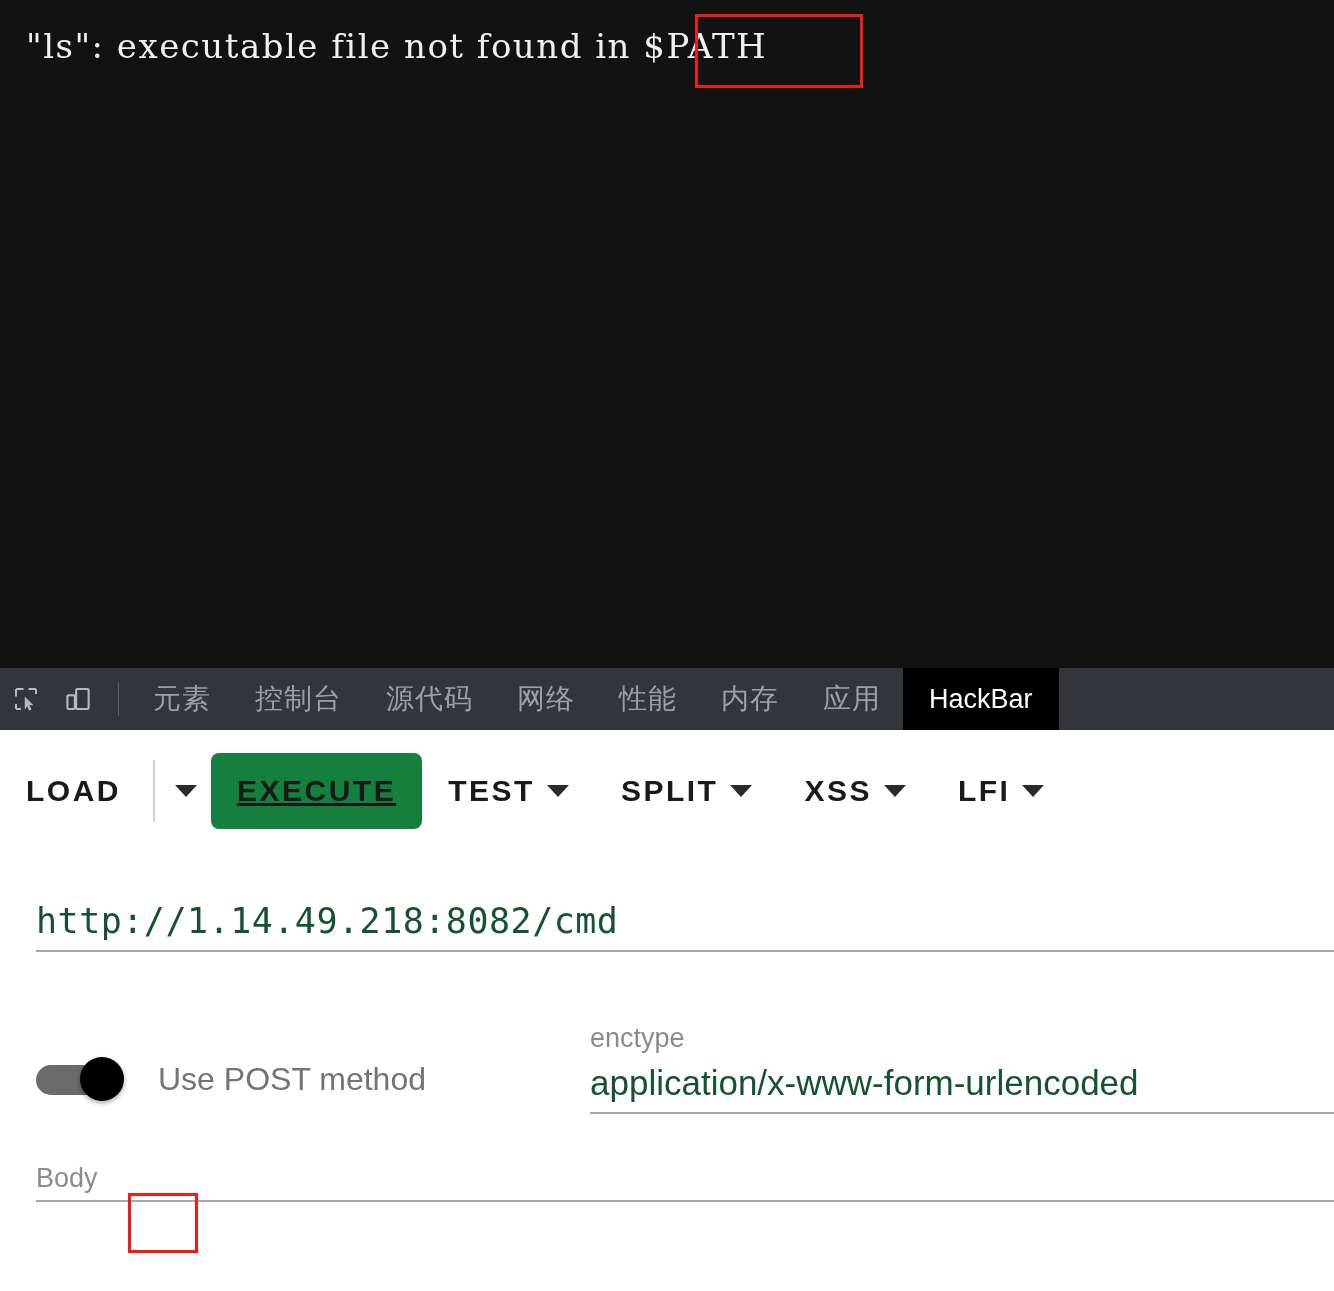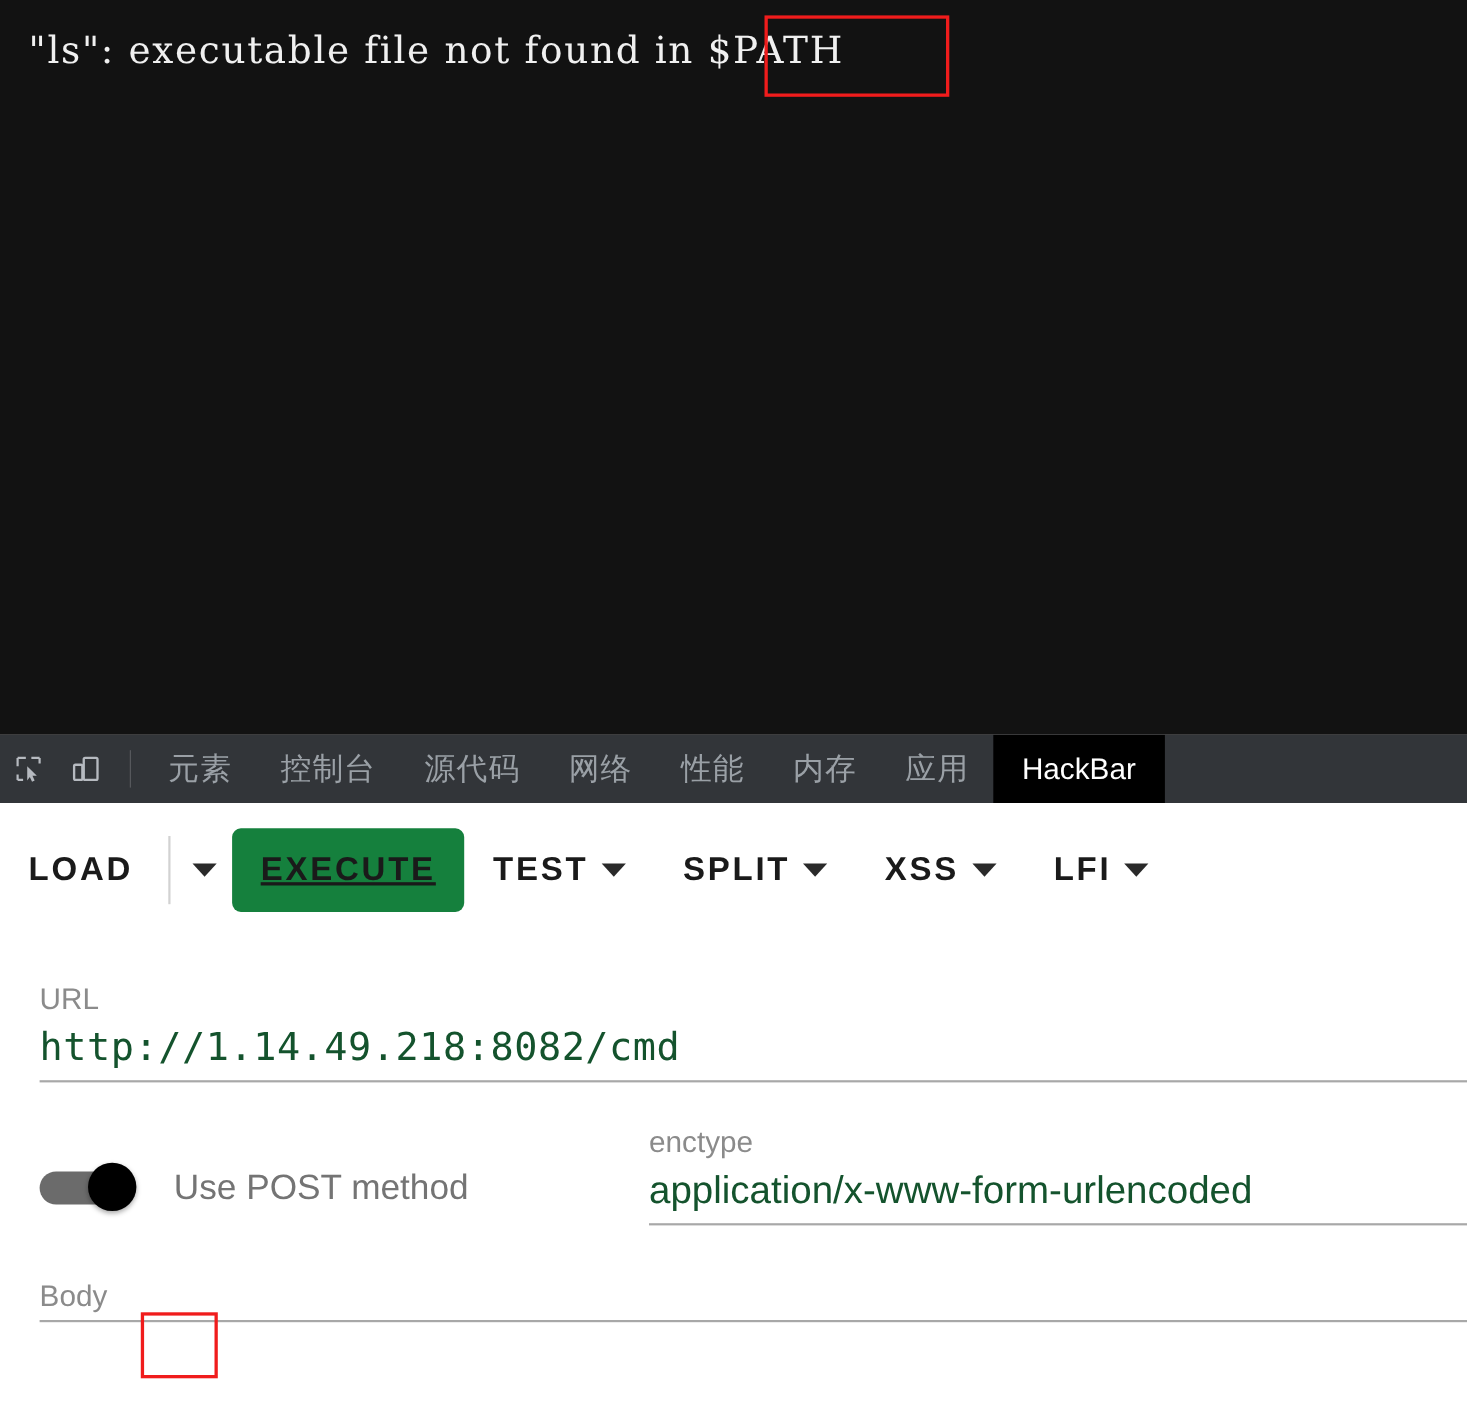--- a/index.html
+++ b/index.html
@@ -279,21 +279,20 @@
       <span>XSS</span>
       <span class="caret"></span>
     </div>
     <div class="hb-btn">
       <span>LFI</span>
       <span class="caret"></span>
     </div>
   </div>
 
   <div class="field" id="field-url">
-    <div class="field-label">URL</div>
     <div class="field-value mono">http://1.14.49.218:8082/cmd</div>
     <div class="field-underline"></div>
   </div>
 
   <div id="post-row">
     <div class="toggle">
       <div class="toggle-track"></div>
       <div class="toggle-knob"></div>
     </div>
     <div id="post-label">Use POST method</div>

